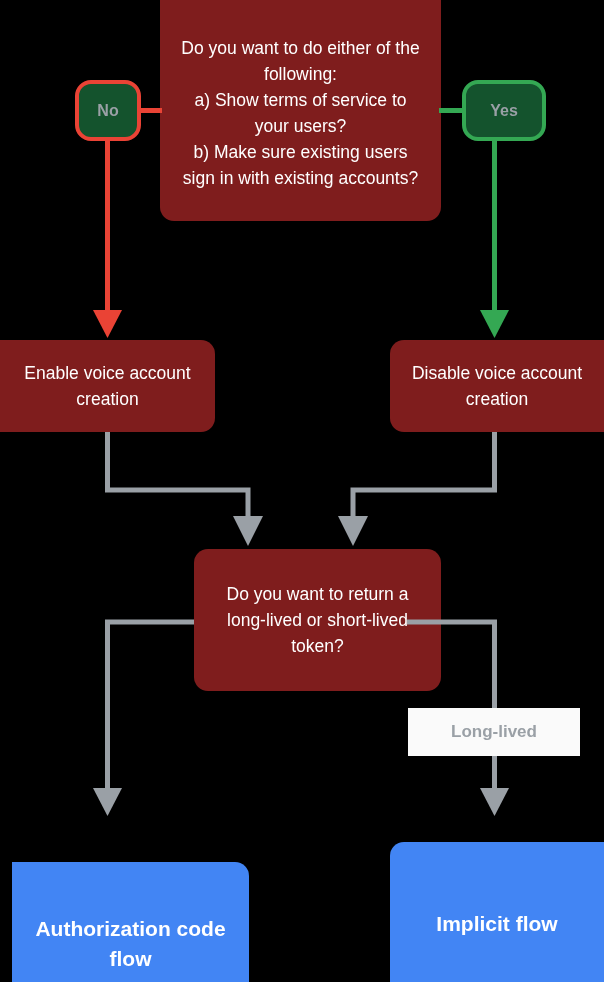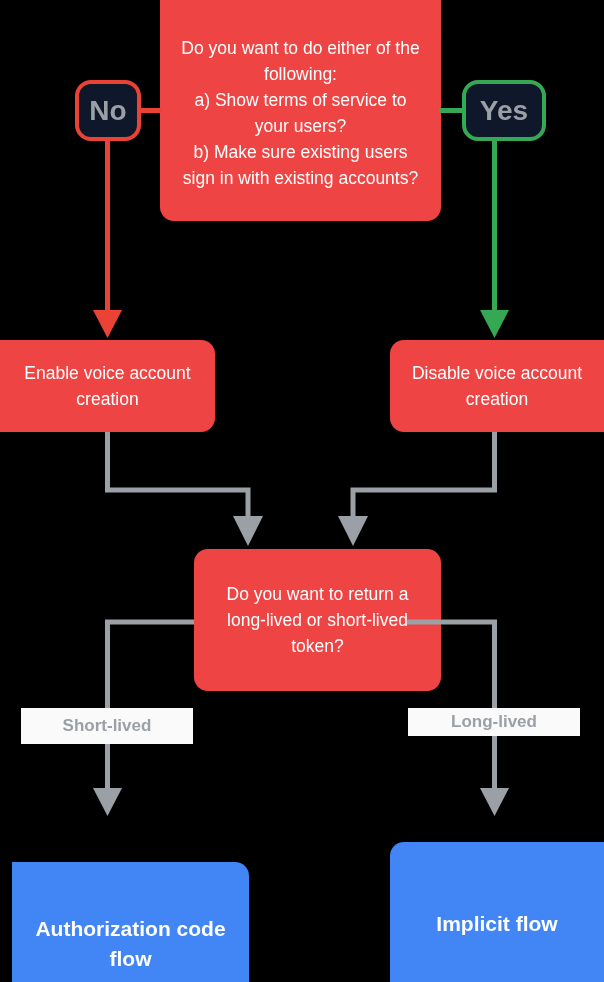--- a/index.html
+++ b/index.html
@@ -24,46 +24,46 @@
     position: absolute;
     box-sizing: border-box;
     display: flex;
     align-items: center;
     justify-content: center;
     text-align: center;
   }
 
   
   .gray-box {
-    background: #ef4444;
+    background: #7f1d1d;
     border-radius: 14px;
     color: #ffffff;
     font-size: 17.5px;
     line-height: 26px;
     padding: 6px 19px;
   }
 
   
   #question-top {
     left: 160px; top: 0px;
     width: 281px; height: 221px;
     border-radius: 0 0 14px 14px;
   }
   #question-top .txt { margin-top: 4px; }
 
   
   .pill {
     position: absolute;
     box-sizing: border-box;
-    background: #0f172a;
+    background: #14532d;
     border-radius: 16px;
     display: flex;
     align-items: center;
     justify-content: center;
-    font-size: 28px;
+    font-size: 16px;
     font-weight: bold;
     color: #9aa0a6;
     z-index: 5;
   }
   #pill-no {
     left: 75px; top: 80px;
     width: 66px; height: 61px;
     border: 4px solid #ea4335;
   }
   #pill-yes {
@@ -98,21 +98,21 @@
     background: #fafafa;
     display: flex;
     align-items: center;
     justify-content: center;
     font-size: 17px;
     font-weight: bold;
     color: #9aa0a6;
     z-index: 4;
   }
   #label-short { left: 21px;  top: 708px; width: 172px; height: 36px; }
-  #label-long  { left: 408px; top: 708px; width: 172px; height: 28px; }
+  #label-long  { left: 408px; top: 708px; width: 172px; height: 48px; }
 
   
   .blue-box {
     position: absolute;
     box-sizing: border-box;
     background: #4285f4;
     color: #ffffff;
     display: flex;
     align-items: center;
     justify-content: center;
@@ -198,21 +198,20 @@
   </div>
 
   <div class="node gray-box" id="box-disable">
     <div>Disable voice account creation</div>
   </div>
 
   <div class="node gray-box" id="question-token">
     <div>Do you want to return a long-lived or short-lived token?</div>
   </div>
 
-  <div class="edge-label" id="label-short">Short-lived</div>
 
   <div class="edge-label" id="label-long">Long-lived</div>
 
   <div class="blue-box" id="box-auth">
     <div>Authorization code flow</div>
   </div>
 
   <div class="blue-box" id="box-implicit">
     <div>Implicit flow</div>
   </div>

